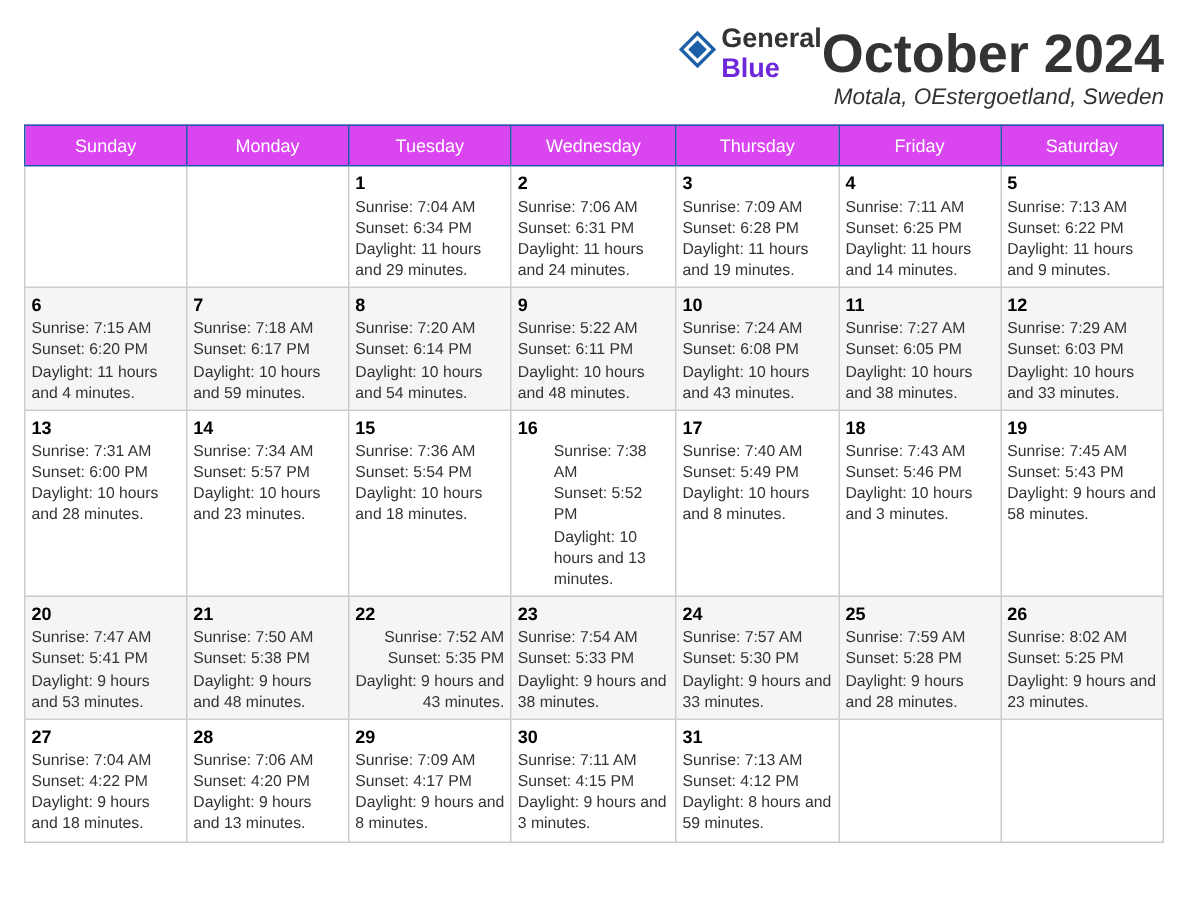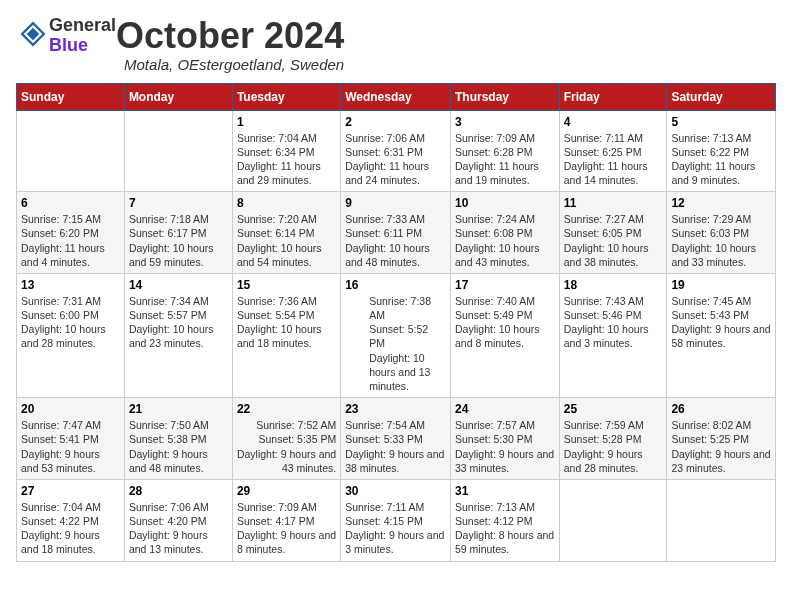--- a/index.html
+++ b/index.html
@@ -6,21 +6,21 @@
     body {
       font-family: Arial, sans-serif;
       background: #fff;
       width: 792px;
       min-height: 612px;
       padding: 16px;
     }
     .header {
       display: flex;
       align-items: flex-start;
-      justify-content: flex-start;
+      justify-content: flex-end;
       margin-bottom: 10px;
     }
     .logo {
       display: flex;
       align-items: center;
     }
     .logo-text {
       font-size: 18px;
       font-weight: bold;
       line-height: 1.1;
@@ -45,25 +45,25 @@
       font-size: 15px;
       color: #333;
       font-style: italic;
     }
     table {
       width: 100%;
       border-collapse: collapse;
       font-size: 11px;
     }
     thead tr th {
-      background: #b91c1c;
+      background: #d946ef;
       color: #fff;
       padding: 6px 4px;
-      text-align: left;
-      font-weight: bold;
+      text-align: center;
+      font-weight: normal;
       font-size: 12px;
       border: 1px solid #1a5fa8;
     }
     tbody tr td {
       border: 1px solid #ccc;
       vertical-align: top;
       padding: 4px;
       height: 80px;
       width: 113px;
       background: #fff;
@@ -173,21 +173,21 @@
 Daylight: 10 hours and 59 minutes.</div>
         </td>
         <td>
           <div class="day-number">8</div>
           <div class="day-info" style="white-space: pre-line;">Sunrise: 7:20 AM
 Sunset: 6:14 PM
 Daylight: 10 hours and 54 minutes.</div>
         </td>
         <td>
           <div class="day-number">9</div>
-          <div class="day-info" style="white-space: pre-line;">Sunrise: 7:33 AM
+          <div class="day-info" style="white-space: pre-line;">Sunrise: 5:22 AM
 Sunset: 6:11 PM
 Daylight: 10 hours and 48 minutes.</div>
         </td>
         <td>
           <div class="day-number">10</div>
           <div class="day-info" style="white-space: pre-line;">Sunrise: 7:24 AM
 Sunset: 6:08 PM
 Daylight: 10 hours and 43 minutes.</div>
         </td>
         <td>

